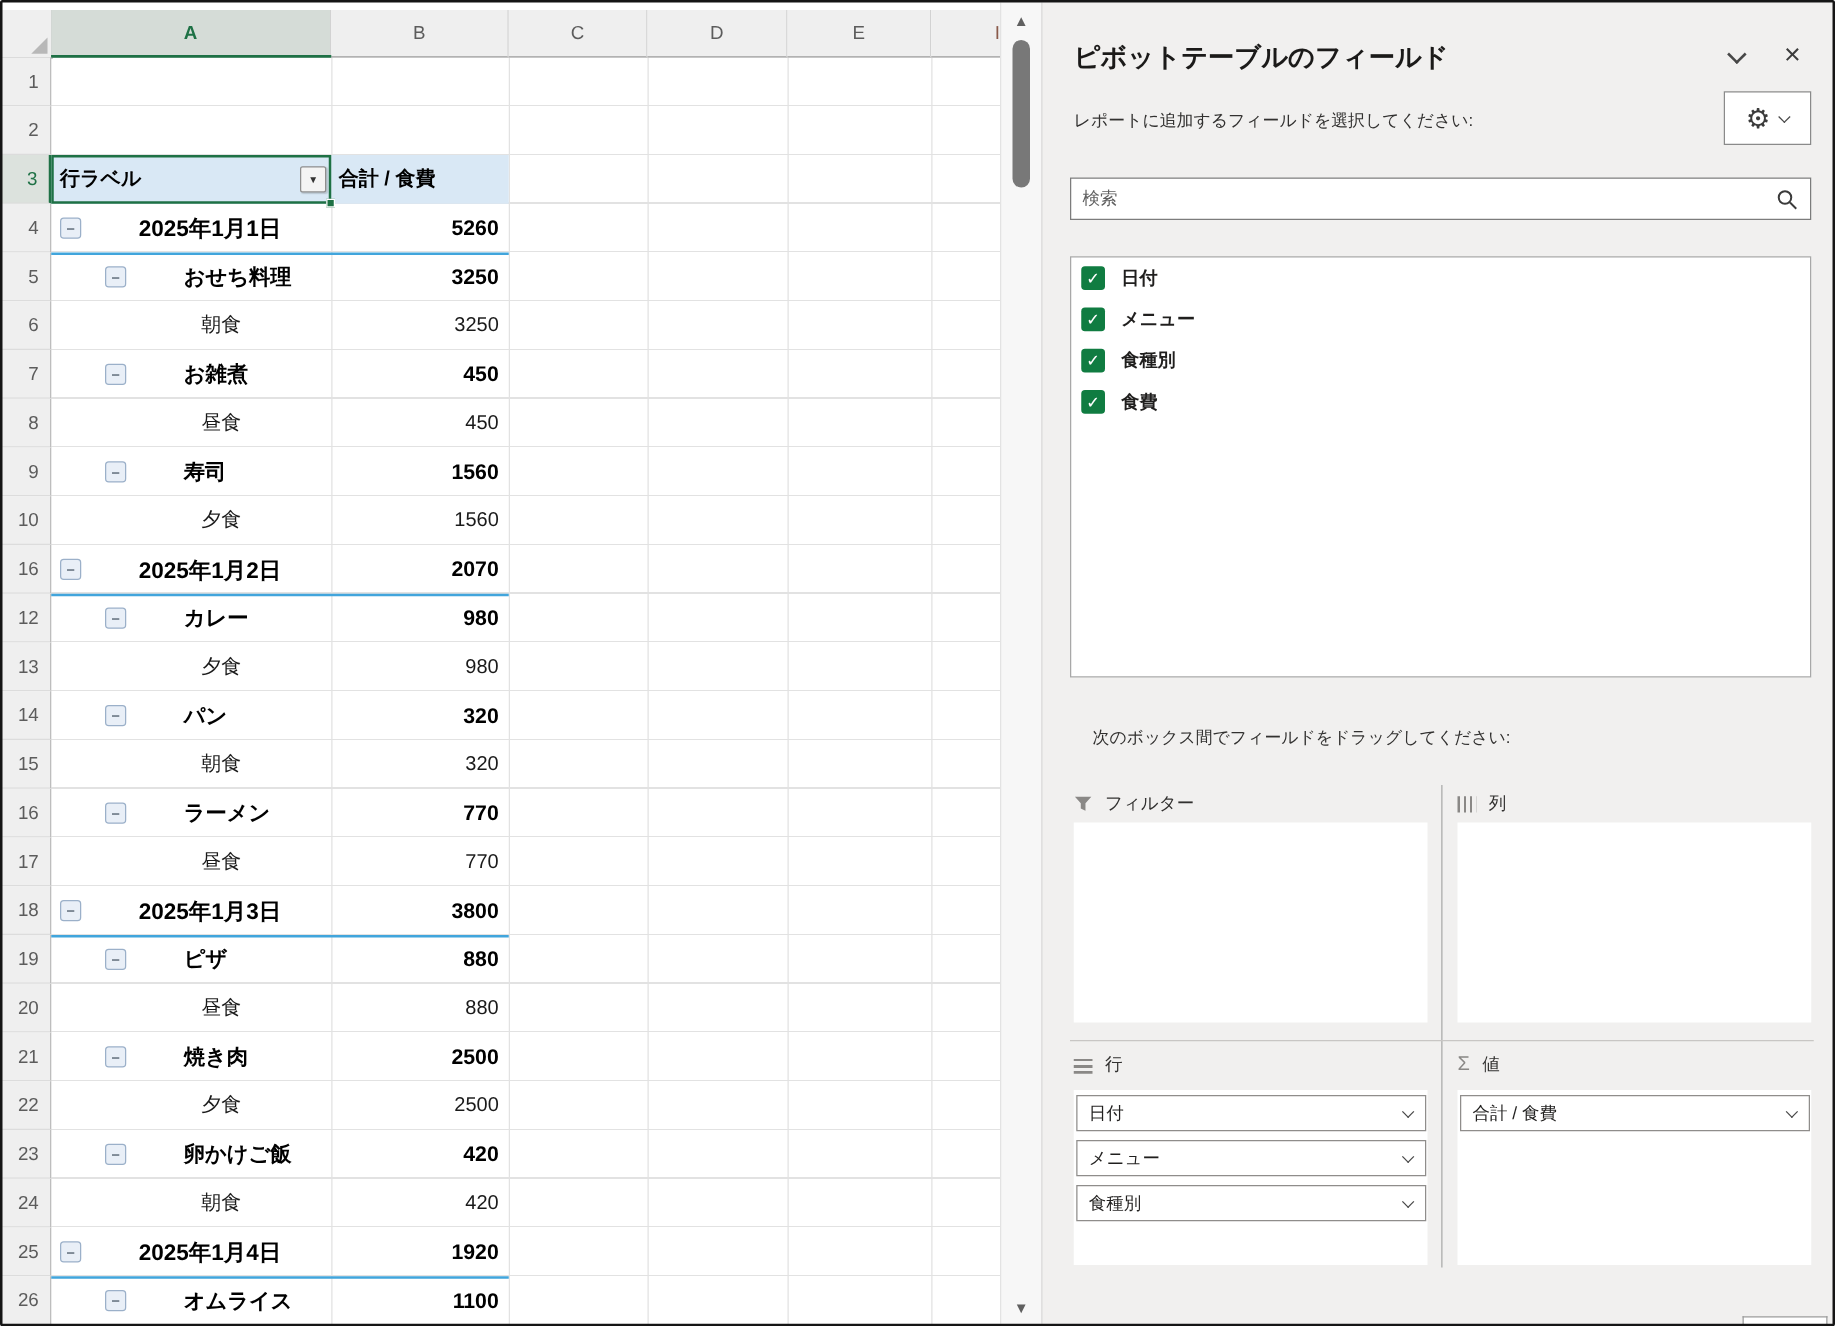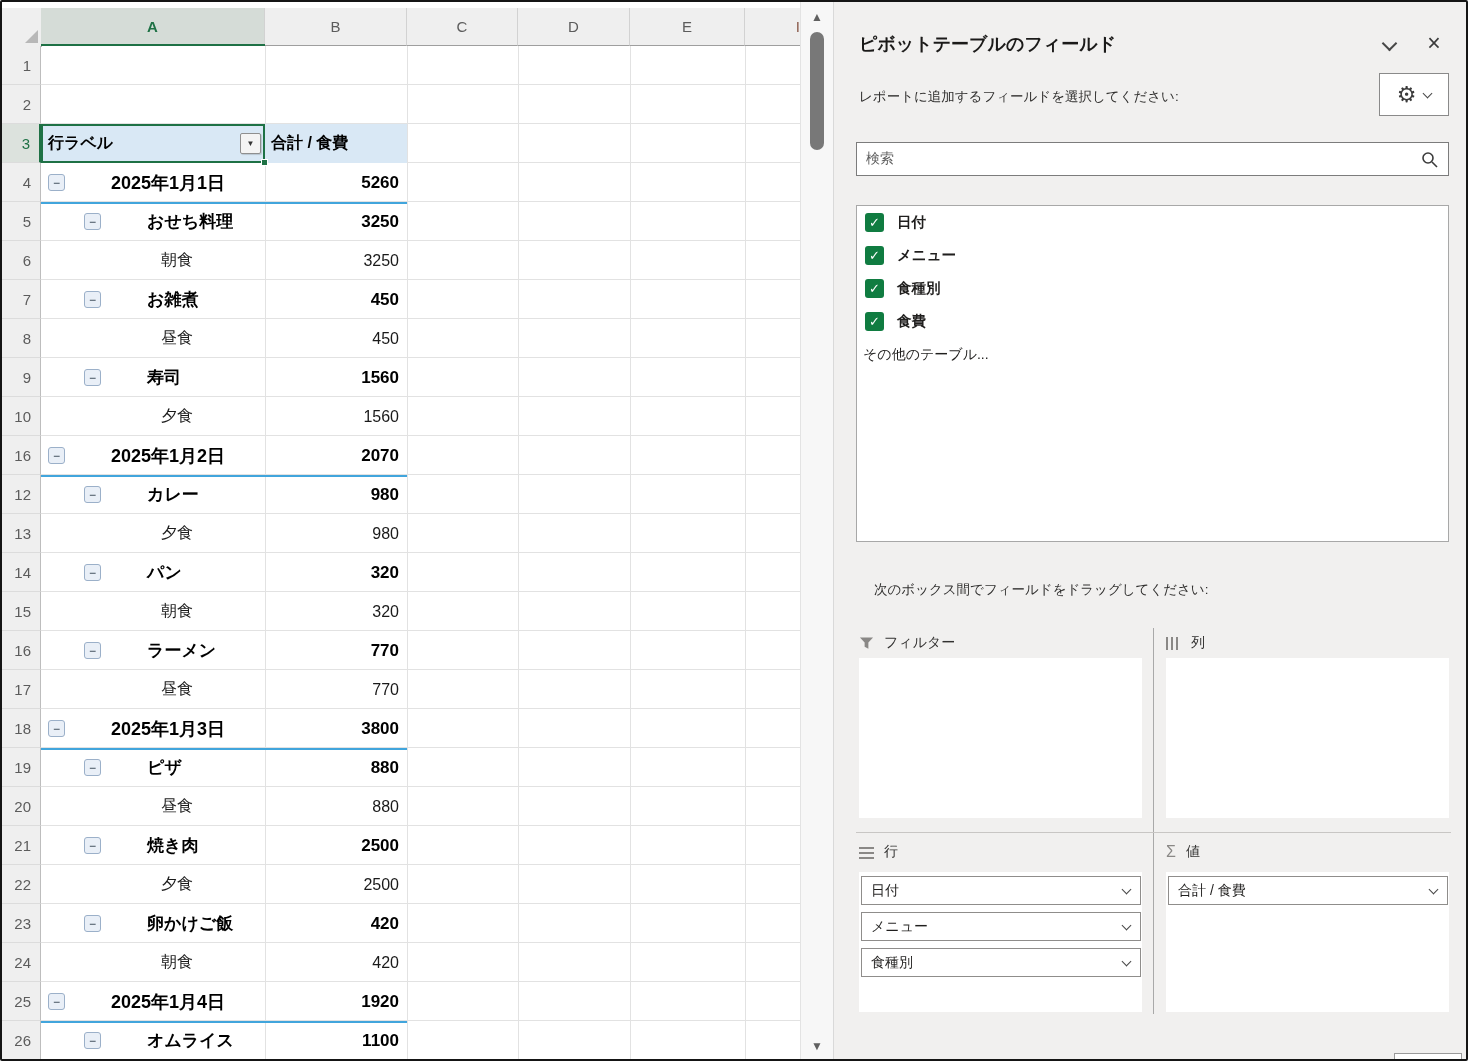--- a/index.html
+++ b/index.html
@@ -53,21 +53,21 @@
 
   
   .vscroll{position:absolute;left:800px;top:2px;width:33px;height:1057px;background:#F7F7F7;border-left:1px solid #E3E3E3;box-sizing:border-box;}
   .vscroll .arrow{position:absolute;left:0;width:100%;text-align:center;font-size:12px;color:#606060;}
   .vscroll .up{top:8px;}
   .vscroll .down{bottom:6px;}
   .vscroll .thumb{position:absolute;left:9px;top:30px;width:14px;height:118px;background:#787878;border-radius:7px;}
 
   
   .pane{position:absolute;left:833px;top:2px;width:633px;height:1057px;background:#F1F0EF;border-left:1px solid #D9D9D9;box-sizing:border-box;}
-  .pane .title{position:absolute;left:25px;top:30px;font-size:18px;font-weight:bold;color:#1B1A19;}
+  .pane .title{position:absolute;left:25px;top:30px;font-size:21px;font-weight:bold;color:#1B1A19;}
   .chev{display:inline-block;width:9px;height:9px;border-right:2px solid #474747;border-bottom:2px solid #474747;transform:rotate(45deg);}
   .pane .collapse-btn{position:absolute;left:544px;top:36px;width:22px;height:18px;display:flex;align-items:flex-start;justify-content:center;}
   .pane .close-btn{position:absolute;left:588px;top:28px;width:24px;height:26px;font-size:23px;color:#3B3B3B;display:flex;align-items:center;justify-content:center;}
   .pane .subtitle{position:absolute;left:25px;top:86px;font-size:13.5px;color:#323130;}
   .gearbtn{position:absolute;left:545px;top:71px;width:70px;height:43px;background:#fff;border:1px solid #8A8A8A;box-sizing:border-box;
     display:flex;align-items:center;justify-content:center;gap:8px;}
   .gearbtn .gear{font-size:22px;color:#3B3B3B;line-height:1;}
   .gearbtn .chev{width:6px;height:6px;border-width:1.5px;margin-top:-3px;}
   .searchbox{position:absolute;left:22px;top:140px;width:593px;height:34px;background:#fff;border:1px solid #7C7C7C;box-sizing:border-box;}
   .searchbox .ph{position:absolute;left:9px;top:0;height:32px;display:flex;align-items:center;font-size:14px;color:#5F5F5F;}
@@ -307,21 +307,20 @@
         </div>
         <div class="field-item">
           <div class="cb">✓</div>
           <div class="flabel">食種別</div>
         </div>
         <div class="field-item">
           <div class="cb">✓</div>
           <div class="flabel">食費</div>
         </div>
       </div>
-    <div class="more-tables">その他のテーブル...</div>
   </div>
 
   <div class="draghint">次のボックス間でフィールドをドラッグしてください:</div>
 
   <div class="area-label" style="left:25px;top:630px;">
     <svg class="icon-funnel" viewBox="0 0 16 14">
         <path d="M1 1h14L10 6.5V13l-4-2V6.5z" fill="#8A8886"></path>
       </svg>
     <span>フィルター</span>
   </div>

